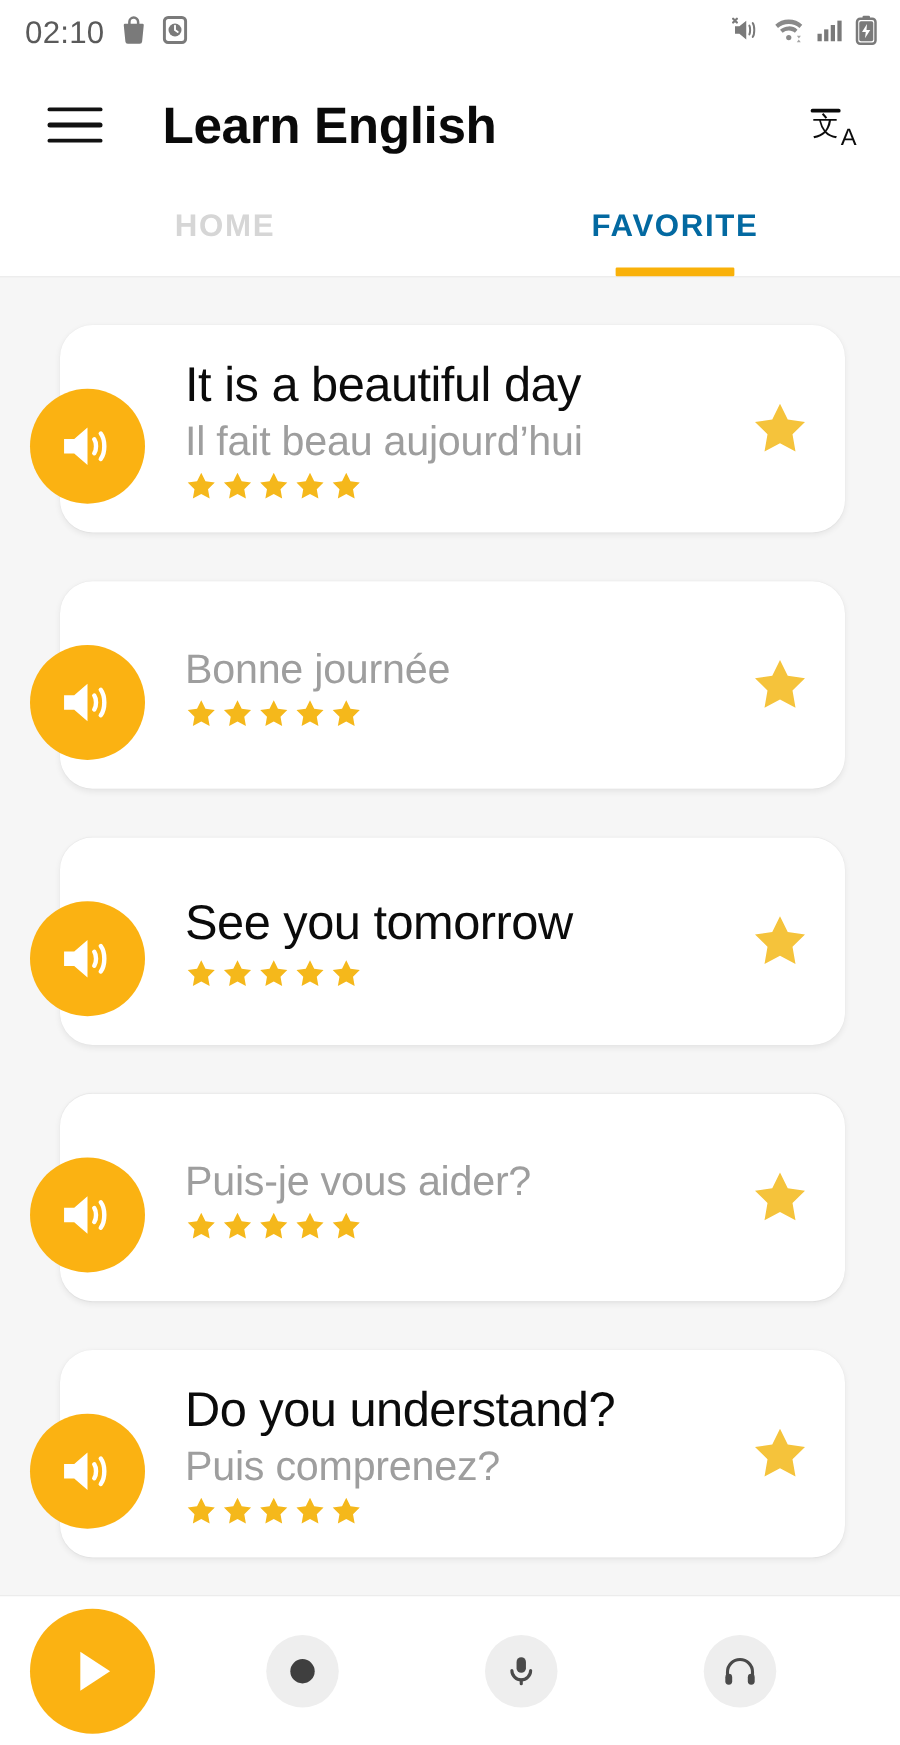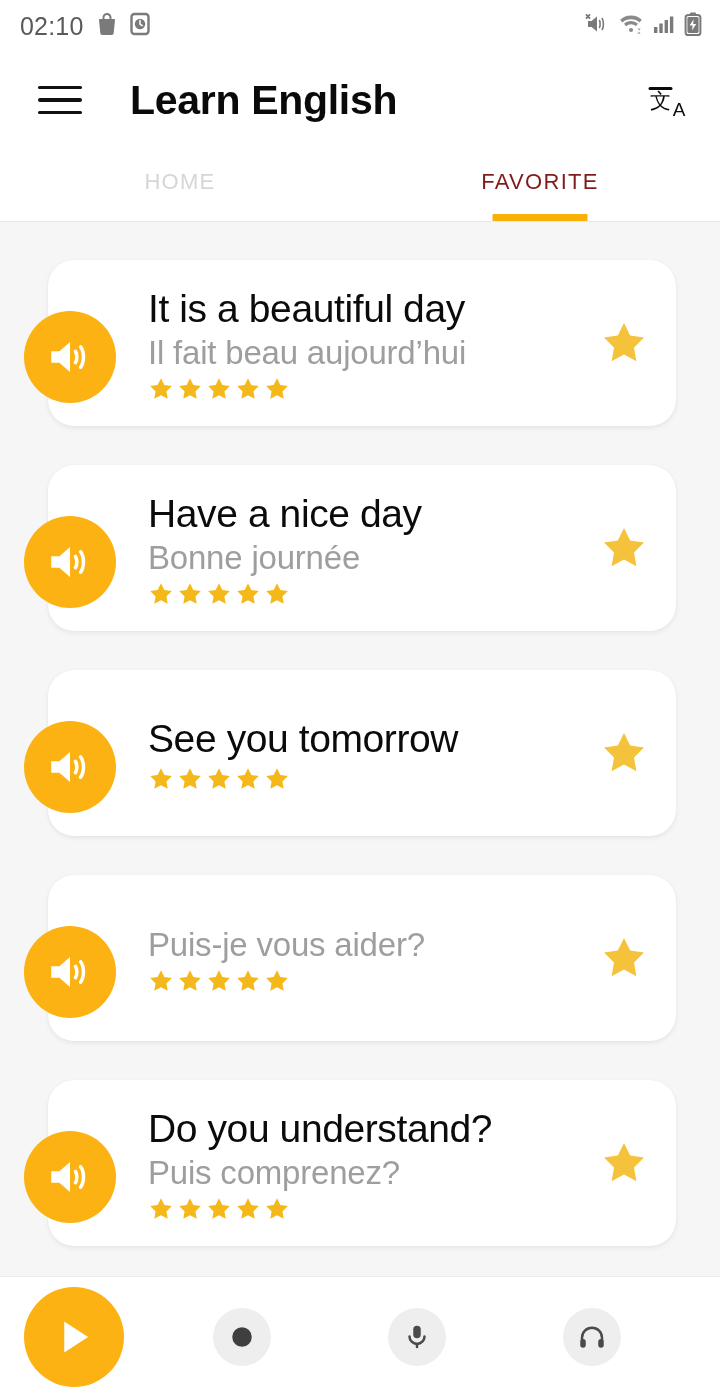--- a/index.html
+++ b/index.html
@@ -65,28 +65,28 @@
   .tabs {
     height: 74px; flex: 0 0 74px;
     display: flex; align-items: stretch;
     background: #ffffff;
     border-bottom: 1px solid #e8e8e8;
     position: relative;
   }
   .tab {
     flex: 1 1 50%;
     display: flex; align-items: center; justify-content: center;
-    font-size: 22px; font-weight: normal;
+    font-size: 25px; font-weight: bold;
     letter-spacing: 1.3px;
     cursor: pointer;
     position: relative;
     padding-bottom: 6px;
   }
   .tab.inactive { color: #d6d6d6; }
-  .tab.active { color: #7f1d1d; }
+  .tab.active { color: #0369a1; }
   .tab-indicator {
     position: absolute;
     bottom: 0; left: 50%;
     transform: translateX(-50%);
     width: 95px; height: 7px;
     background: #f9b10a;
     border-radius: 1px;
   }
 
   
@@ -307,21 +307,20 @@
             <path d="M3 9.2h3.9L12 4.8v14.4L6.9 14.8H3z" fill="#ffffff"></path>
             <path d="M14.6 9.3c.9 1.3.9 4.1 0 5.4" stroke="#ffffff" stroke-width="1.7" fill="none" stroke-linecap="round"></path>
             <path d="M17.1 7.1c1.8 2.4 1.8 7.4 0 9.8" stroke="#ffffff" stroke-width="1.7" fill="none" stroke-linecap="round"></path>
           </svg>
       </div>
     </div>
 
     <div class="card-wrap">
       <div class="card">
         <div class="card-texts">
-          <div class="phrase">Have a nice day</div>
           <div class="translation">Bonne journée</div>
           <div class="stars">
             <svg width="26" height="26" viewBox="0 0 24 24">
                 <path d="M12 2l3.1 6.3 6.9 1-5 4.9 1.2 6.9L12 17.8 5.8 21.1 7 14.2 2 9.3l6.9-1z" fill="#f5b81b"></path>
               </svg>
             <svg width="26" height="26" viewBox="0 0 24 24">
                 <path d="M12 2l3.1 6.3 6.9 1-5 4.9 1.2 6.9L12 17.8 5.8 21.1 7 14.2 2 9.3l6.9-1z" fill="#f5b81b"></path>
               </svg>
             <svg width="26" height="26" viewBox="0 0 24 24">
                 <path d="M12 2l3.1 6.3 6.9 1-5 4.9 1.2 6.9L12 17.8 5.8 21.1 7 14.2 2 9.3l6.9-1z" fill="#f5b81b"></path>

